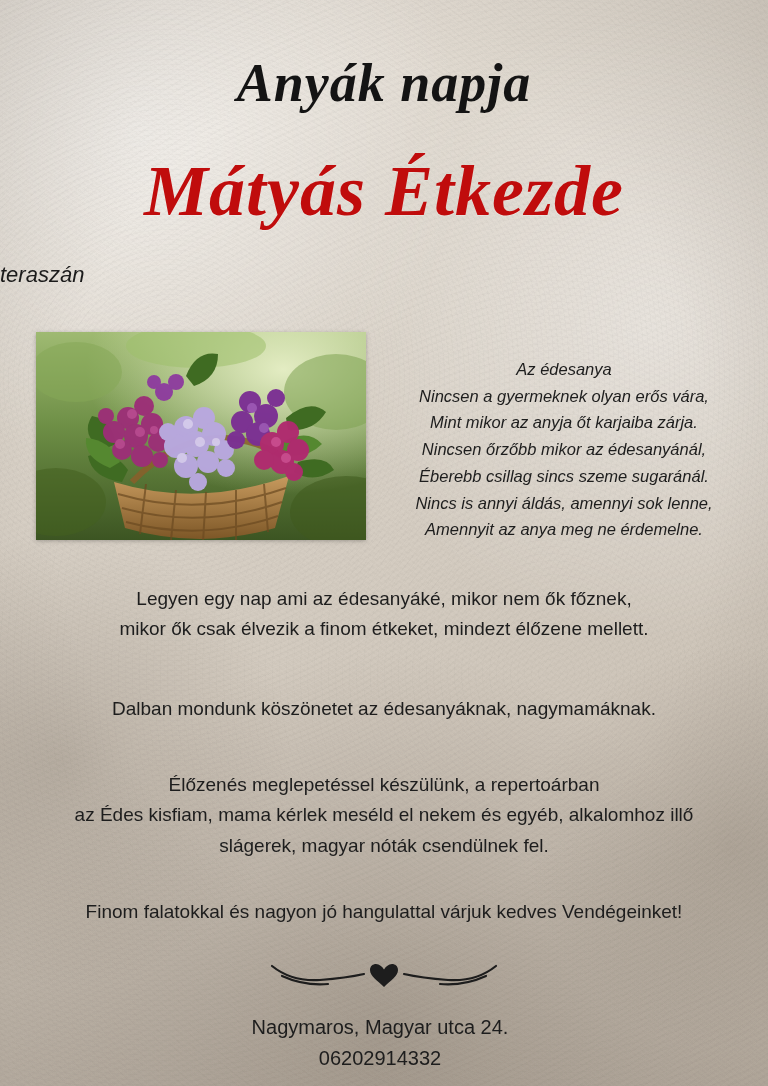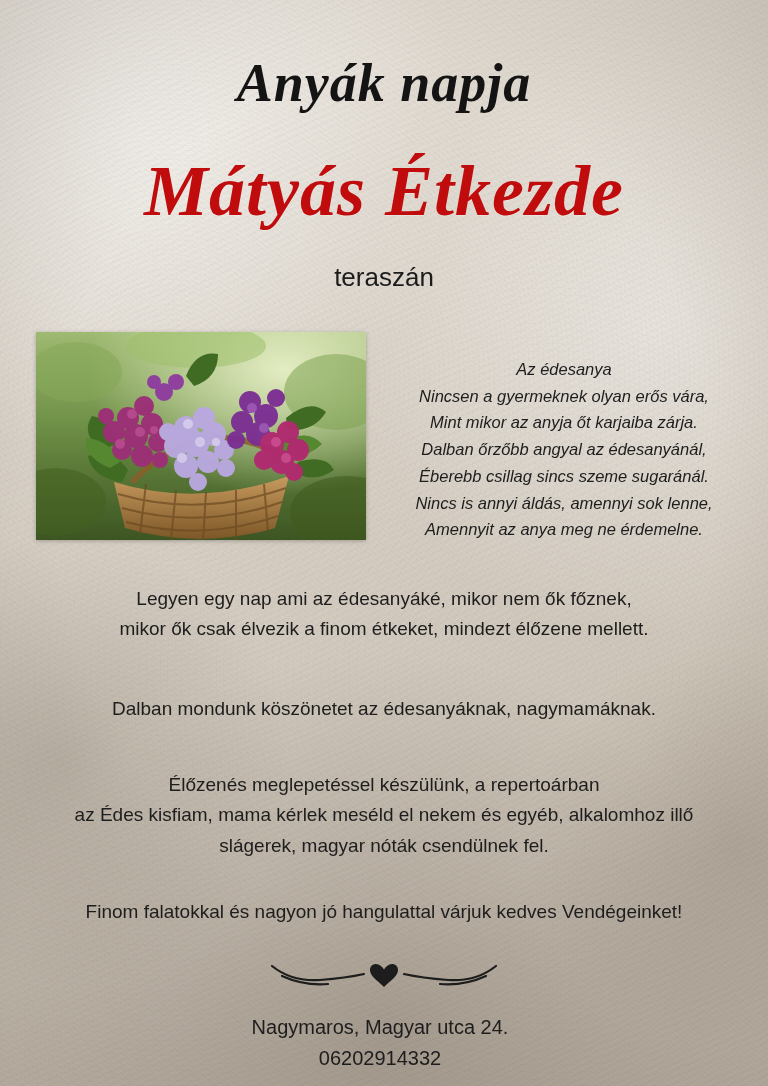--- a/index.html
+++ b/index.html
@@ -82,23 +82,23 @@
     font-size: 72px;
     color: #c00c0c;
     letter-spacing: 1px;
     text-shadow: 0 1px 0 rgba(255,255,255,0.25);
   }
   .title-sub {
     position: absolute;
     top: 262px;
     left: 0;
     right: 0;
-    text-align: center;
-    font-size: 26px;
+    font-size: 22px;
     color: #1b1b1b;
+    font-style: italic;
   }
 
   
   .photo {
     position: absolute;
     left: 36px;
     top: 332px;
     width: 330px;
     height: 208px;
     overflow: hidden;
@@ -304,21 +304,21 @@
             <circle cx="118" cy="50" r="7"></circle>
           </g>
         </g>
       </svg>
     </div>
 
     <div class="poem">
       <span class="poem-head">Az édesanya</span>
       <span>Nincsen a gyermeknek olyan erős vára,</span><br>
       <span>Mint mikor az anyja őt karjaiba zárja.</span><br>
-      <span>Dalban őrzőbb angyal az édesanyánál,</span><br>
+      <span>Nincsen őrzőbb mikor az édesanyánál,</span><br>
       <span>Éberebb csillag sincs szeme sugaránál.</span><br>
       <span>Nincs is annyi áldás, amennyi sok lenne,</span><br>
       <span>Amennyit az anya meg ne érdemelne.</span>
     </div>
 
     <div class="para para-1">
       <span>Legyen egy nap ami az édesanyáké, mikor nem ők főznek,</span><br>
       <span>mikor ők csak élvezik a finom étkeket, mindezt élőzene mellett.</span>
     </div>
 

